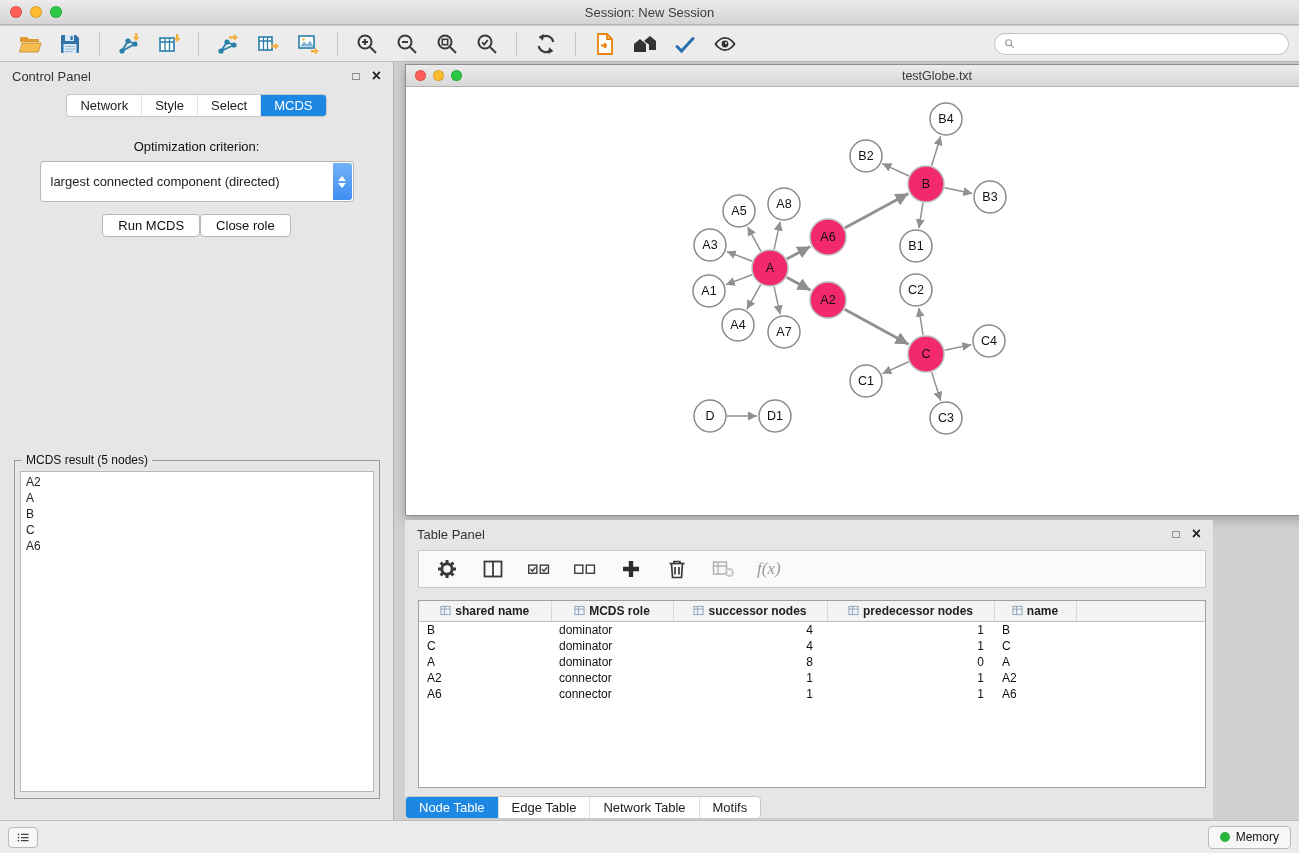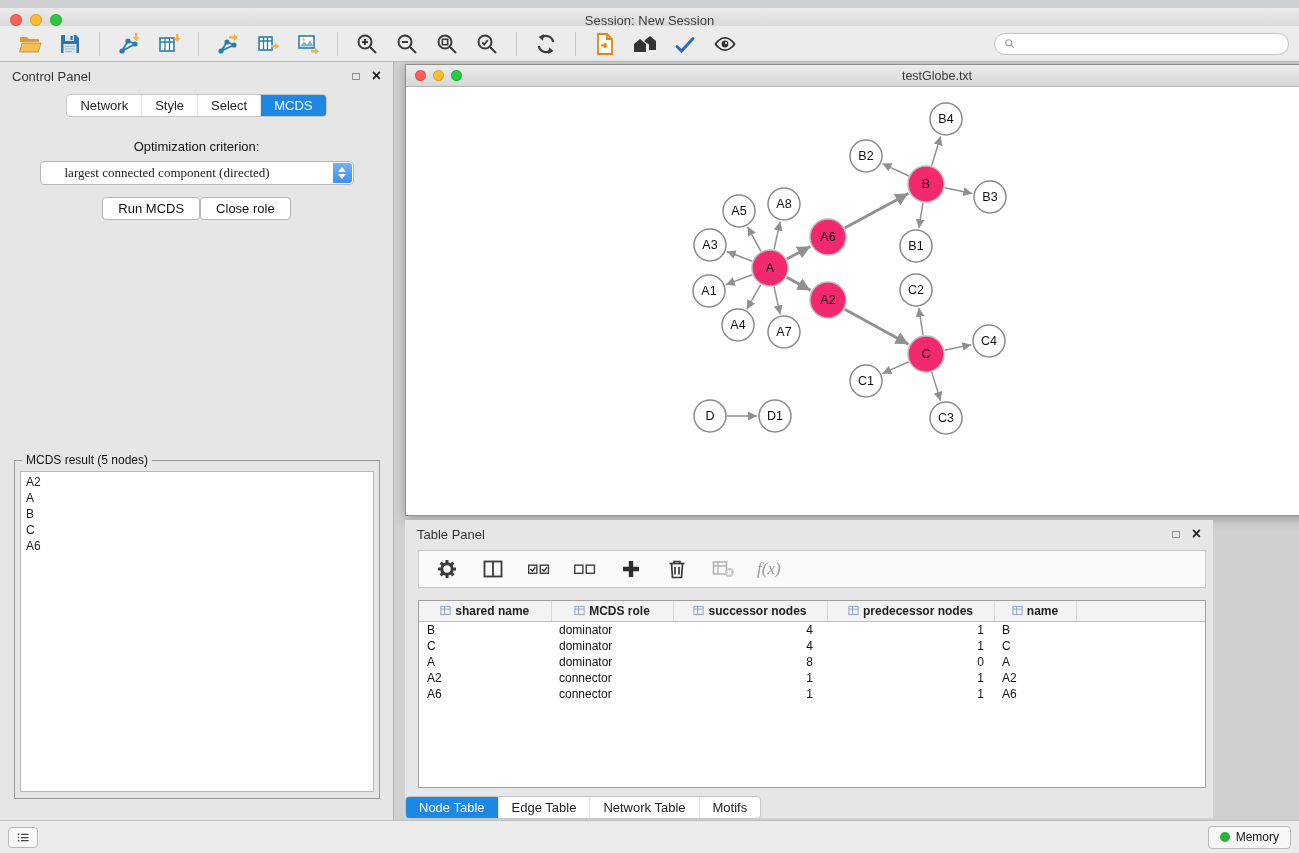--- a/index.html
+++ b/index.html
@@ -1,20 +1,20 @@
 <!DOCTYPE html>
 <html><head>
 <meta charset="utf-8">
 <style>
   *{margin:0;padding:0;box-sizing:border-box;}
   html,body{width:1299px;height:853px;}
   body{font-family:"Liberation Sans",sans-serif;font-size:13px;color:#222;background:#cfd0d1;overflow:hidden;position:relative;}
 
   
-  .titlebar{position:absolute;left:0;top:0;width:100%;height:25px;background:linear-gradient(#ebebeb,#d4d4d4);border-bottom:1px solid #b1b1b1;margin-top:8px;}
+  .titlebar{position:absolute;left:0;top:0;width:100%;height:25px;background:linear-gradient(#ebebeb,#d4d4d4);border-bottom:1px solid #b1b1b1;}
   .lights{position:absolute;left:10px;top:6px;display:flex;gap:8px;}
   .light{width:12px;height:12px;border-radius:50%;border:1px solid rgba(0,0,0,.15);cursor:pointer;}
   .light.red{background:#ff5f57}.light.yellow{background:#febc2e}.light.green{background:#2acb42}
   .win-title{text-align:center;line-height:25px;font-size:13px;color:#3c3c3c;}
 
   
   .toolbar{position:absolute;left:0;top:26px;width:100%;height:36px;background:#ececec;border-bottom:1px solid #bdbdbd;display:flex;align-items:center;padding:0 10px;}
   .tbtn{width:30px;height:28px;display:inline-flex;align-items:center;justify-content:center;margin:0 5px;cursor:pointer;border-radius:3px;}
   .tbtn svg{width:24px;height:24px;}
   .tsep{width:1px;height:24px;background:#c6c6c6;margin:0 9px;}
@@ -27,21 +27,21 @@
   .panel-header{height:28px;display:flex;align-items:center;padding:0 12px;font-size:13px;color:#333;}
   .ph-icons{margin-left:auto;display:flex;gap:12px;align-items:center;}
   .ph-float{font-size:12px;color:#333;cursor:pointer;line-height:1;}
   .ph-close{font-size:16px;font-weight:700;color:#222;cursor:pointer;line-height:1;}
   .cp-tabs-wrap{display:flex;justify-content:center;margin-top:4px;}
   .seg-tabs{display:inline-flex;background:#fff;border:1px solid #c6c6c6;border-radius:4px;overflow:hidden;}
   .seg-tab{padding:3px 13px;font-size:13px;color:#222;border-right:1px solid #e2e2e2;cursor:pointer;white-space:nowrap;}
   .seg-tab:last-child{border-right:none;}
   .seg-tab.active{background:#1d87e4;color:#fff;}
   .opt-label{text-align:center;margin-top:22px;font-size:13px;color:#111;}
-  .dropdown{margin:7px auto 0;width:314px;height:24px;background:#fff;border:1px solid #b6b6b6;border-radius:4px;display:flex;align-items:center;position:relative;padding-left:24px;font-size:13px;cursor:pointer;font-family:Liberation Serif, serif;}
+  .dropdown{margin:7px auto 0;width:314px;height:41px;background:#fff;border:1px solid #b6b6b6;border-radius:4px;display:flex;align-items:center;position:relative;padding-left:10px;font-size:13px;cursor:pointer;}
   .dd-step{position:absolute;right:1px;top:1px;bottom:1px;width:19px;background:linear-gradient(#72b2f6,#3f8ef2);border-radius:0 3px 3px 0;display:flex;flex-direction:column;align-items:center;justify-content:center;gap:2px;}
   .tri-up{width:0;height:0;border-left:4px solid transparent;border-right:4px solid transparent;border-bottom:5px solid #fff;}
   .tri-down{width:0;height:0;border-left:4px solid transparent;border-right:4px solid transparent;border-top:5px solid #fff;}
   .cp-buttons{display:flex;justify-content:center;margin-top:12px;}
   .cp-buttons button{font-family:inherit;font-size:13px;padding:3px 15px;background:#fff;border:1px solid #b6b6b6;border-radius:4px;cursor:pointer;color:#111;}
   .result-box{position:absolute;left:14px;top:391px;width:366px;height:346px;border:1px solid #9a9a9a;padding:4px 5px 6px;background:transparent;}
   .result-box legend{font-size:12px;color:#111;padding:0 4px;margin-left:2px;}
   .result-list{background:#fff;border:1px solid #b7b7b7;width:100%;height:100%;padding:2px 5px;font-size:12px;line-height:16px;overflow:hidden;}
   .result-item{cursor:default;}
 

